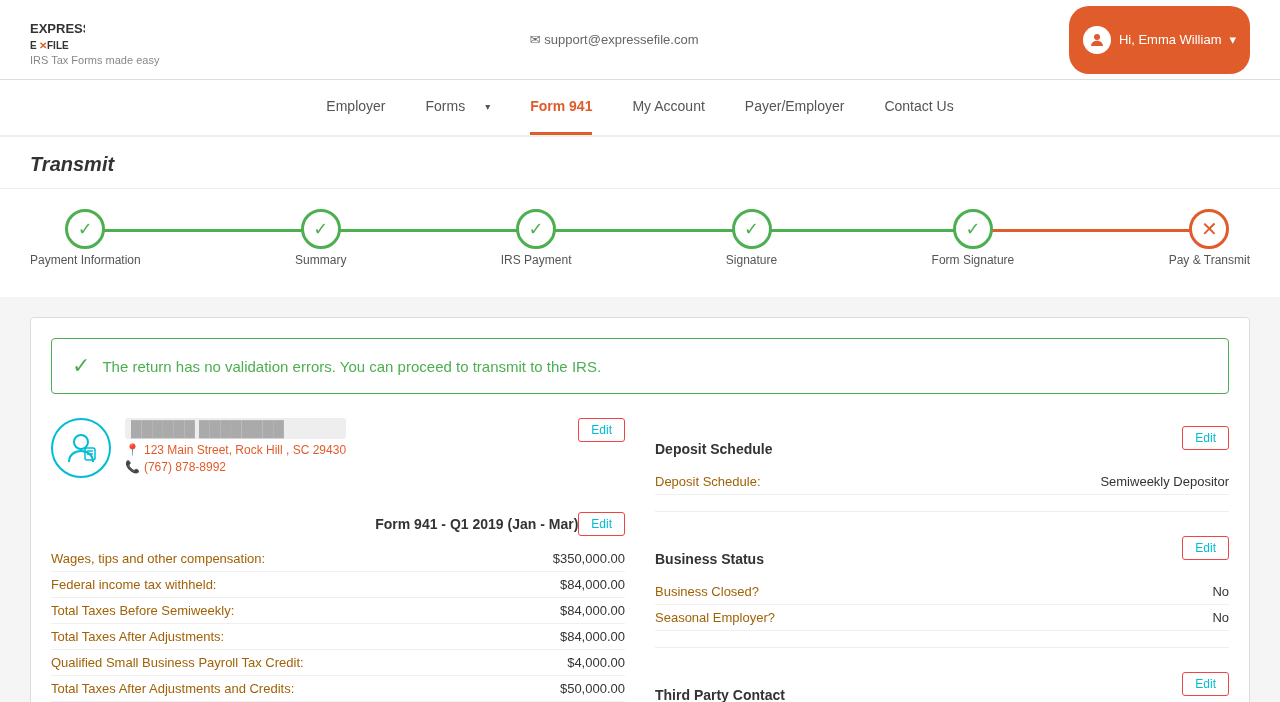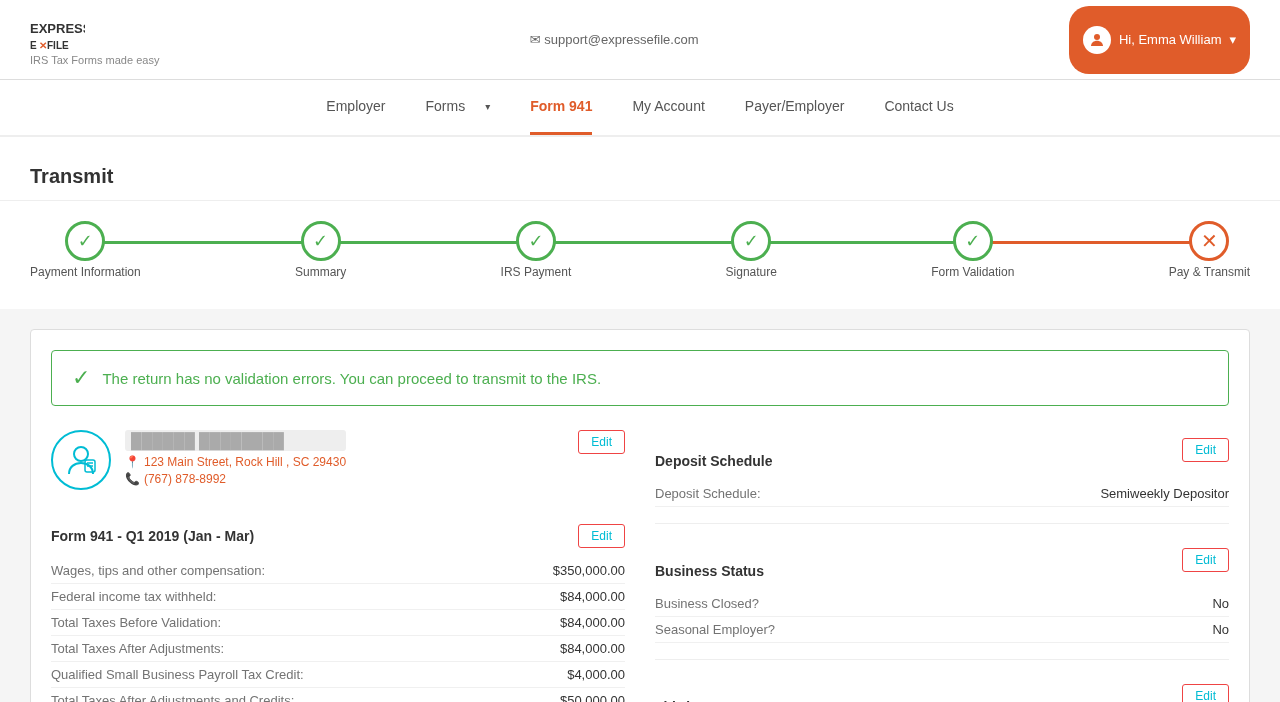--- a/index.html
+++ b/index.html
@@ -14,21 +14,21 @@
     .header-user .avatar { width: 28px; height: 28px; background: #fff; border-radius: 50%; display: flex; align-items: center; justify-content: center; }
     .header-user .avatar svg { width: 18px; height: 18px; }
 
     
     .nav { background: #fff; border-bottom: 2px solid #eee; display: flex; justify-content: center; gap: 40px; padding: 0 30px; }
     .nav a { text-decoration: none; color: #555; font-size: 14px; padding: 18px 0; display: block; border-bottom: 3px solid transparent; }
     .nav a.active { color: #e05c2a; border-bottom: 3px solid #e05c2a; font-weight: bold; }
     .nav .dropdown { display: flex; align-items: center; gap: 20px; }
 
     
-    .page-title-area { background: #fff; padding: 28px 30px 0; border-bottom: 1px solid #eee; }
+    .page-title-area { background: #fff; padding: 16px 30px 0; border-bottom: 1px solid #eee; font-style: italic; }
     .page-title { font-size: 20px; font-weight: bold; color: #333; padding-bottom: 12px; }
 
     
     .progress-section { background: #fff; padding: 20px 30px 30px; }
     .progress-bar-container { position: relative; display: flex; align-items: center; justify-content: space-between; }
     .progress-line { position: absolute; top: 20px; left: 60px; right: 60px; height: 3px; z-index: 0; }
     .progress-line-green { position: absolute; top: 0; left: 0; width: 82%; height: 3px; background: #4caf50; }
     .progress-line-orange { position: absolute; top: 0; left: 82%; right: 0; height: 3px; background: #e05c2a; }
     .progress-step { display: flex; flex-direction: column; align-items: center; z-index: 1; }
     .progress-circle { width: 40px; height: 40px; border-radius: 50%; border: 3px solid #4caf50; background: #fff; display: flex; align-items: center; justify-content: center; }
@@ -50,25 +50,25 @@
     .two-col { display: grid; grid-template-columns: 1fr 1fr; gap: 30px; }
 
     
     .user-info-section { display: flex; align-items: flex-start; gap: 14px; margin-bottom: 18px; }
     .user-avatar-box { width: 60px; height: 60px; border: 2px solid #00bcd4; border-radius: 50%; display: flex; align-items: center; justify-content: center; flex-shrink: 0; }
     .user-details .user-name { font-weight: bold; font-size: 15px; color: #888; margin-bottom: 4px; }
     .user-details .user-address { font-size: 12px; color: #e05c2a; display: flex; align-items: center; gap: 4px; margin-bottom: 3px; }
     .user-details .user-phone { font-size: 12px; color: #e05c2a; display: flex; align-items: center; gap: 4px; }
     .edit-btn { border: 1px solid #ef4444; color: #00bcd4; background: #fff; padding: 4px 12px; border-radius: 3px; cursor: pointer; font-size: 12px; }
 
-    .form-section-header { display: flex; align-items: center; justify-content: space-between; margin-bottom: 10px; }
+    .form-section-header { display: flex; align-items: center; justify-content: flex-end; margin-bottom: 10px; }
     .form-section-title { font-weight: bold; font-size: 14px; }
 
     .field-row { display: flex; justify-content: space-between; align-items: flex-start; padding: 5px 0; border-bottom: 1px solid #f0f0f0; }
-    .field-label { color: #737373; font-size: 13px; flex: 1; }
+    .field-label { color: #a16207; font-size: 13px; flex: 1; }
     .field-value { color: #333; font-size: 13px; font-weight: 500; text-align: left; }
 
     
     .right-section { border-bottom: 1px solid #eee; margin-bottom: 16px; padding-bottom: 16px; }
     .right-section-header { display: flex; align-items: center; justify-content: space-between; margin-bottom: 12px; }
     .right-section-title { font-weight: bold; font-size: 14px; margin-top: 23px; }
   </style>
 </head>
 <body>
 
@@ -152,21 +152,21 @@
       <div class="progress-circle">
         <span class="check">✓</span>
       </div>
       <div class="progress-label">Signature</div>
     </div>
 
     <div class="progress-step">
       <div class="progress-circle">
         <span class="check">✓</span>
       </div>
-      <div class="progress-label">Form Validation</div>
+      <div class="progress-label">Form Signature</div>
     </div>
 
     <div class="progress-step">
       <div class="progress-circle active">
         <span class="x-icon">✕</span>
       </div>
       <div class="progress-label">Pay &amp; Transmit</div>
     </div>
   </div>
 </div>
@@ -217,21 +217,21 @@
 
           <div class="field-row">
             <span class="field-label">Wages, tips and other compensation:</span>
             <span class="field-value">$350,000.00</span>
           </div>
           <div class="field-row">
             <span class="field-label">Federal income tax withheld:</span>
             <span class="field-value">$84,000.00</span>
           </div>
           <div class="field-row">
-            <span class="field-label">Total Taxes Before Validation:</span>
+            <span class="field-label">Total Taxes Before Semiweekly:</span>
             <span class="field-value">$84,000.00</span>
           </div>
           <div class="field-row">
             <span class="field-label">Total Taxes After Adjustments:</span>
             <span class="field-value">$84,000.00</span>
           </div>
           <div class="field-row">
             <span class="field-label">Qualified Small Business Payroll Tax Credit:</span>
             <span class="field-value">$4,000.00</span>
           </div>

